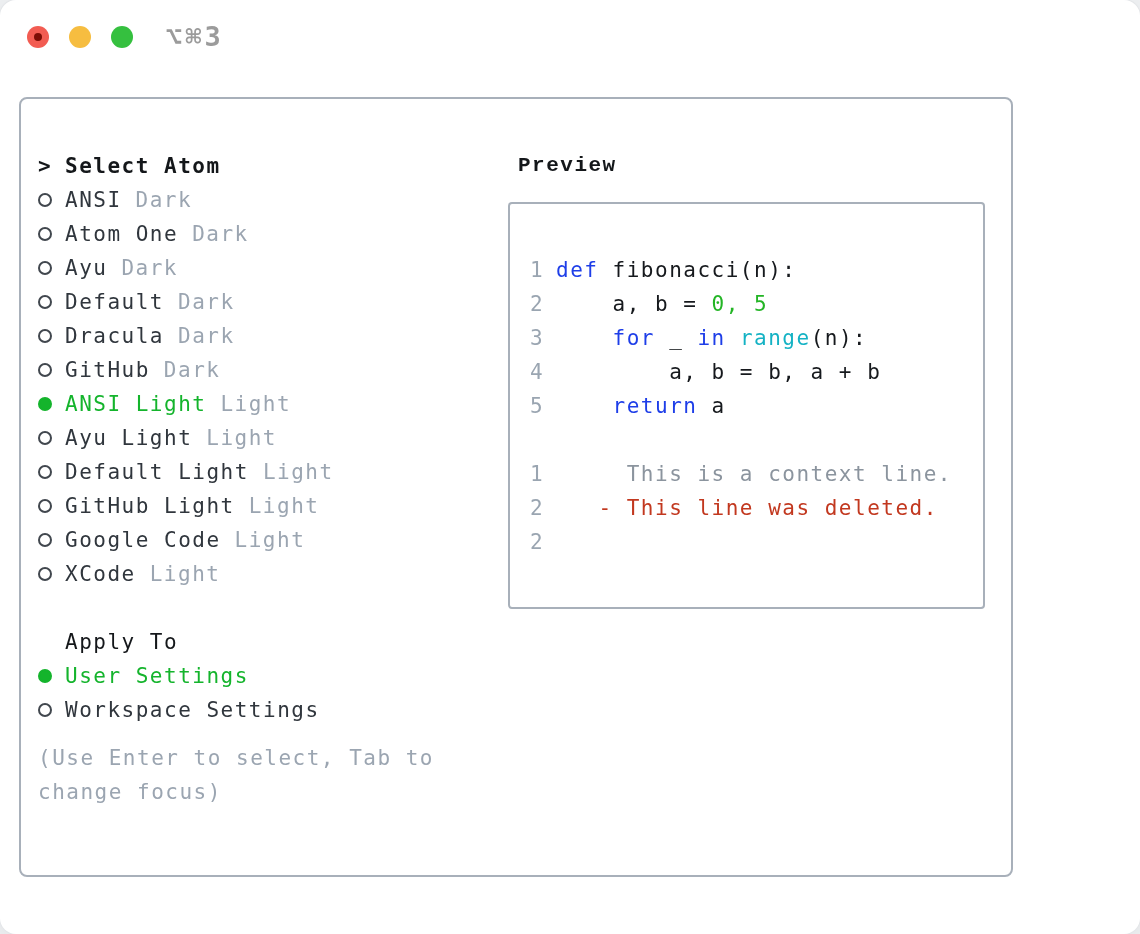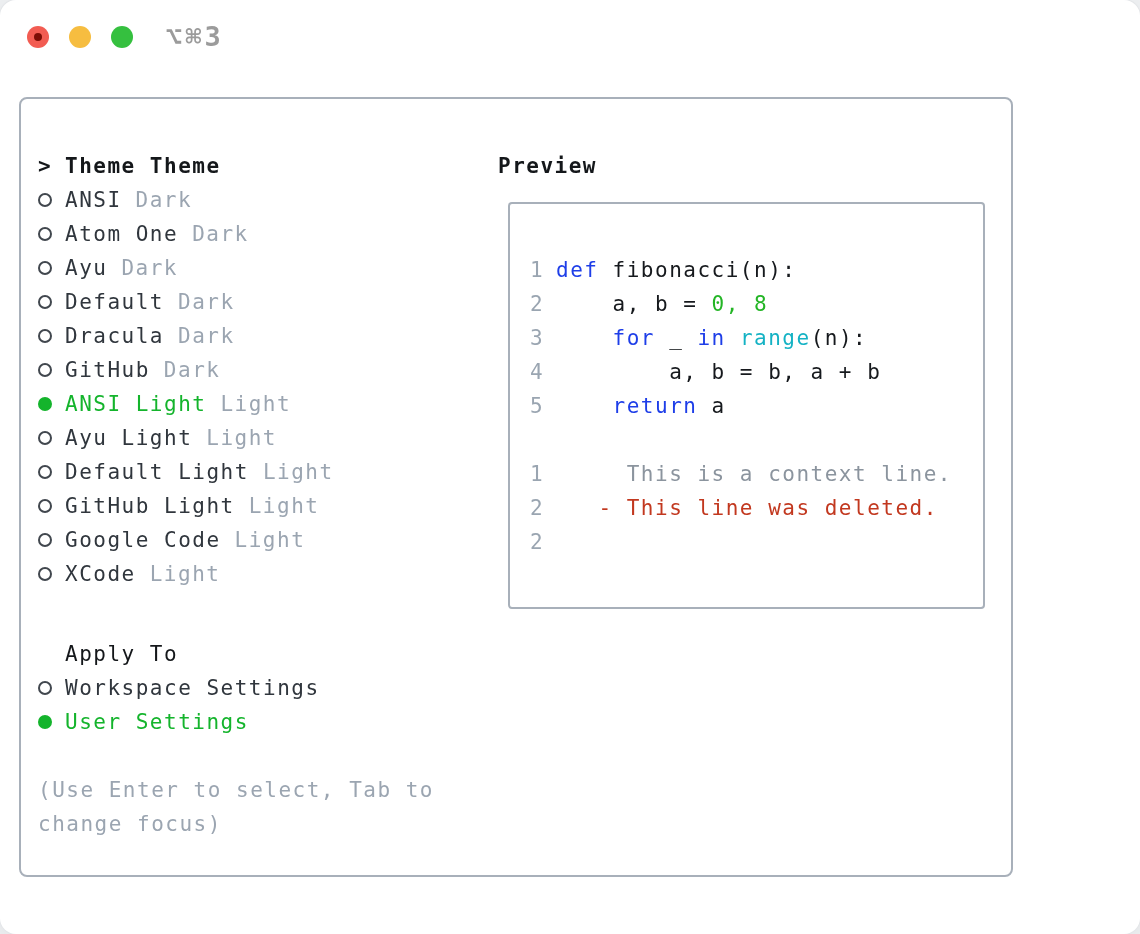--- a/index.html
+++ b/index.html
@@ -31,25 +31,25 @@
   .prefix{color:var(--c-header-black);font-weight:bold;}
   .header-text{font-weight:bold;color:var(--c-header-black);}
   .bullet{
     box-sizing:border-box;width:14px;height:14px;border-radius:50%;
     border:2px solid #41474e;margin-right:13px;flex:0 0 14px;
   }
   .bullet.filled{background:var(--c-accent-green);border-color:var(--c-accent-green);}
   .label{color:var(--c-label-dark);white-space:pre;}
   .item.selected .label{color:var(--c-accent-green);}
   .suffix{color:var(--c-muted-gray);margin-left:14px;white-space:pre;}
-  .apply-header{margin-top:46px;}
+  .apply-header{margin-top:34px;}
   .apply-text{color:var(--c-header-black);}
-  .hint{margin-top:34px;width:412px;line-height:34px;color:var(--c-muted-gray);}
-  
-  .preview-header{position:absolute;left:477px;top:50px;height:34px;line-height:34px;font-weight:bold;color:var(--c-header-black);}
+  .hint{margin-top:14px;width:412px;line-height:34px;color:var(--c-muted-gray);}
+  
+  .preview-header{position:absolute;left:497px;top:50px;height:34px;line-height:34px;font-weight:bold;color:var(--c-header-black);font-family:Liberation Mono, monospace;}
   .preview-box{
     position:absolute;left:487px;top:103px;width:473px;height:403px;
     border:2px solid var(--c-border-gray);border-radius:4px;background:#fff;
     box-sizing:content-box;overflow:hidden;
   }
   .preview-inner{padding:49px 0 0 20px;}
   .code-row{height:34px;display:flex;align-items:center;}
   .lineno{display:inline-block;width:14px;flex:0 0 14px;text-align:right;color:var(--c-lineno-gray);margin-right:12px;}
   .code{white-space:pre;}
   .c-fg{color:var(--c-code-fg);}
@@ -74,21 +74,21 @@
       <span class="dot green"></span>
     </div>
     <div class="window-title">⌥⌘3</div>
   </div>
 
   <div class="main-box">
 
     <div class="left-col">
       <div class="row">
         <span class="slot prefix">&gt;</span>
-        <span class="header-text">Theme Theme</span>
+        <span class="header-text">Select Atom</span>
       </div>
 
       <div id="theme-list">
           <div class="row item">
             <span class="bullet"></span>
             <span class="label">ANSI</span>
             <span class="suffix">Dark</span>
           </div>
           <div class="row item">
             <span class="bullet"></span>
@@ -146,44 +146,44 @@
             <span class="suffix">Light</span>
           </div>
         </div>
 
       <div class="row apply-header">
         <span class="slot"></span>
         <span class="apply-text">Apply To</span>
       </div>
 
       <div id="apply-options">
-          <div class="row item">
-            <span class="bullet"></span>
-            <span class="label">Workspace Settings</span>
-          </div>
           <div class="row item selected">
             <span class="bullet filled"></span>
             <span class="label">User Settings</span>
           </div>
+          <div class="row item">
+            <span class="bullet"></span>
+            <span class="label">Workspace Settings</span>
+          </div>
         </div>
 
       <div class="hint">(Use Enter to select, Tab to change focus)</div>
     </div>
 
     <div class="preview-header">Preview</div>
 
     <div class="preview-box">
       <div class="preview-inner" id="preview-inner">
           <div class="code-row">
             <span class="lineno">1</span>
             <span class="code"><span class="c-kw">def</span><span class="c-fg"> fibonacci(n):</span></span>
           </div>
           <div class="code-row">
             <span class="lineno">2</span>
-            <span class="code"><span class="c-fg">    a, b = </span><span class="c-num">0, 8</span></span>
+            <span class="code"><span class="c-fg">    a, b = </span><span class="c-num">0, 5</span></span>
           </div>
           <div class="code-row">
             <span class="lineno">3</span>
             <span class="code"><span class="c-fg">    </span><span class="c-kw">for</span><span class="c-fg"> _ </span><span class="c-kw">in</span><span class="c-fg"> </span><span class="c-fn">range</span><span class="c-fg">(n):</span></span>
           </div>
           <div class="code-row">
             <span class="lineno">4</span>
             <span class="code"><span class="c-fg">        a, b = b, a + b</span></span>
           </div>
           <div class="code-row">

